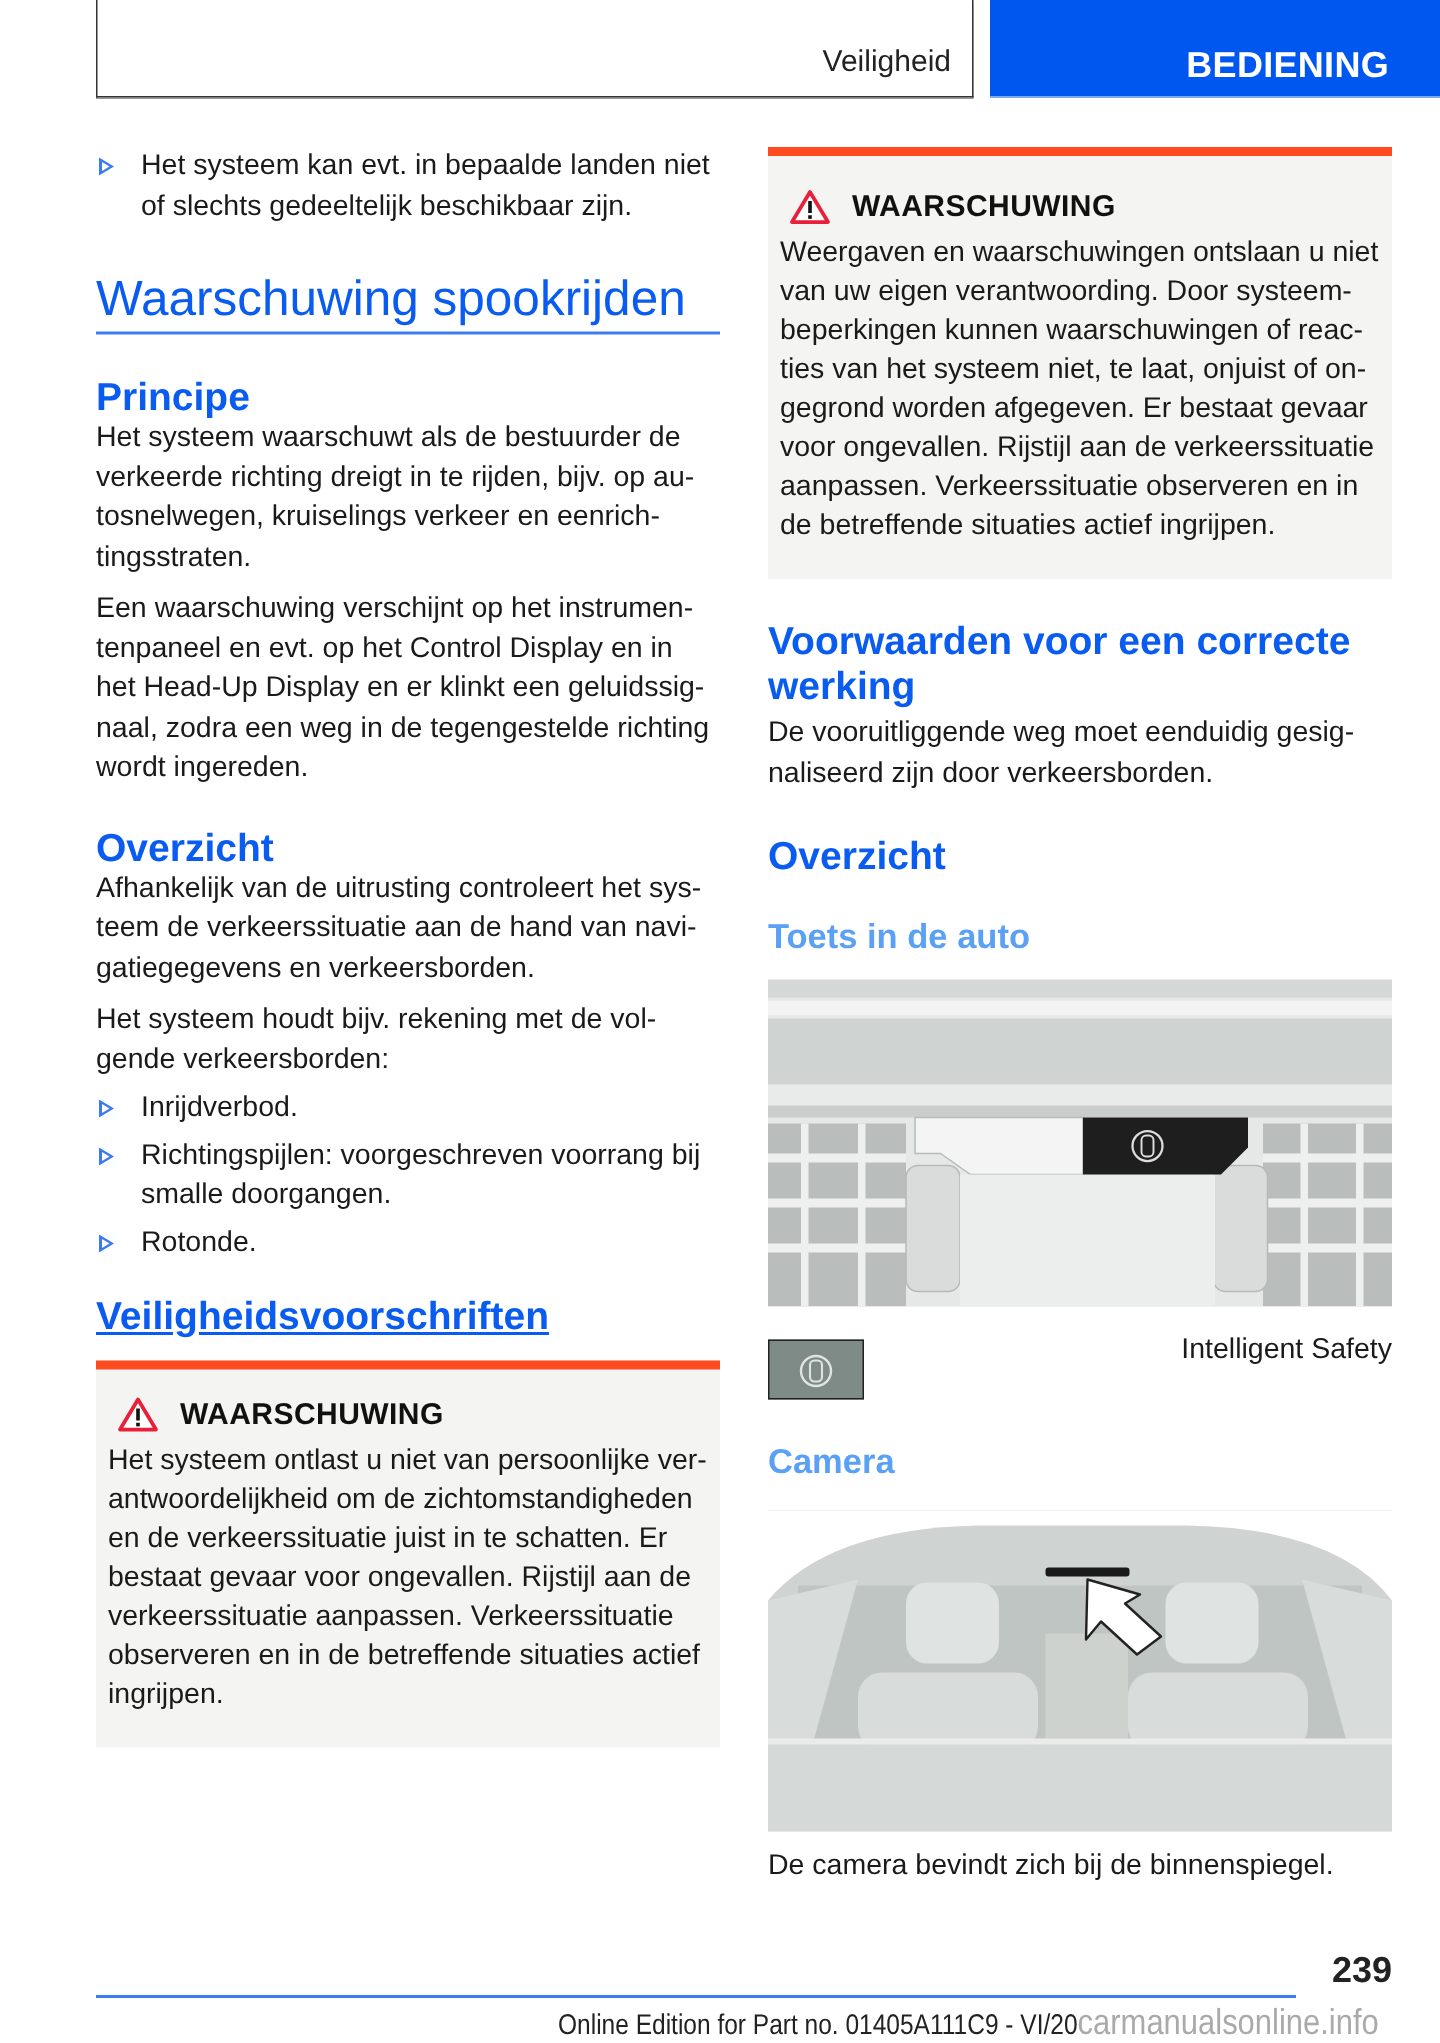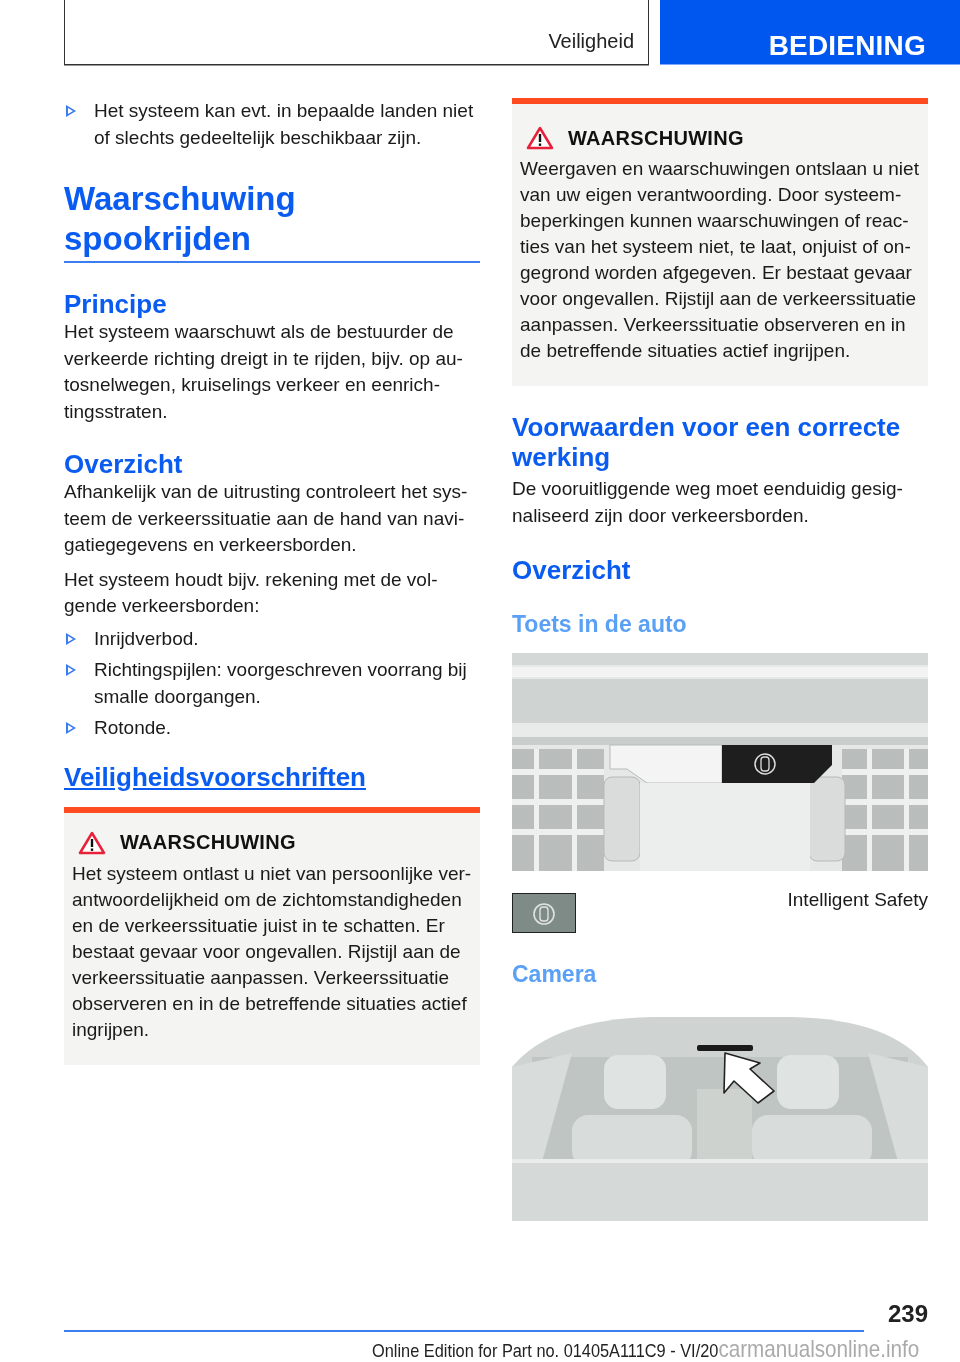--- a/index.html
+++ b/index.html
@@ -15,21 +15,21 @@
     .hdr-left span {
       position: absolute; right: 14px; top: 30px;
       font-size: 20px; color: #222;
     }
     .hdr-right {
       position: absolute; left: 660px; top: 0; width: 300px; height: 65px;
       background: #0057f0; border-bottom: 1px solid #7fa6ff;
     }
     .hdr-right span {
       position: absolute; right: 34px; top: 30px;
-      font-size: 28px; font-weight: bold; color: #fff; letter-spacing: 0.2px;
+      font-size: 24px; font-weight: bold; color: #fff; letter-spacing: 0.2px;
     }
 
     .col { position: absolute; width: 416px; }
     .col-left { left: 64px; top: 98px; }
     .col-right { left: 512px; top: 98px; }
 
     p, li { font-size: 19px; line-height: 26.5px; color: #1a1a1a; }
 
     ul.tri { list-style: none; }
     ul.tri li { position: relative; padding-left: 30px; margin-bottom: 5px; }
@@ -38,21 +38,21 @@
       border-top: 6px solid transparent; border-bottom: 6px solid transparent;
       border-left: 10px solid #3a7bf0;
     }
     ul.tri li .tri-icon::after {
       content: ""; position: absolute; left: -8px; top: -3px; width: 0; height: 0;
       border-top: 3px solid transparent; border-bottom: 3px solid transparent;
       border-left: 5px solid #fff;
     }
 
     h1 {
-      font-size: 33px; font-weight: bold; color: #0a5cf0; line-height: 40px;
+      font-size: 33px; font-weight: normal; color: #0a5cf0; line-height: 40px;
       border-bottom: 2px solid #3c7ef0; padding-bottom: 2px; margin-top: 28px;
     }
     h2 { font-size: 26px; font-weight: bold; color: #0a5cf0; line-height: 30px; }
     h3 { font-size: 23px; font-weight: bold; color: #5aa0f5; line-height: 30px; }
 
     .warnbox {
       background: #f4f4f2; border-top: 6px solid #ff4b1f;
       padding: 18px 8px 22px 8px;
     }
     .warn-title {
@@ -91,20 +91,21 @@
     <li>
       <span class="tri-icon"></span>
       <span>Het systeem kan evt. in bepaalde landen niet of slechts gedeeltelijk beschikbaar zijn.</span>
     </li>
   </ul>
 
   <h1>Waarschuwing spookrijden</h1>
 
   <h2 style="margin-top:26px;">Principe</h2>
   <p>Het systeem waarschuwt als de bestuurder de verkeerde richting dreigt in te rijden, bijv. op au- tosnelwegen, kruiselings verkeer en eenrich- tingsstraten.</p>
+  <p style="margin-top:8px;">Een waarschuwing verschijnt op het instrumen- tenpaneel en evt. op het Control Display en in het Head-Up Display en er klinkt een geluidssig- naal, zodra een weg in de tegengestelde richting wordt ingereden.</p>
 
   <h2 style="margin-top:24px;">Overzicht</h2>
   <p>Afhankelijk van de uitrusting controleert het sys- teem de verkeerssituatie aan de hand van navi- gatiegegevens en verkeersborden.</p>
   <p style="margin-top:8px; margin-bottom:6px;">Het systeem houdt bijv. rekening met de vol- gende verkeersborden:</p>
   <ul class="tri">
     <li>
       <span class="tri-icon"></span>
       <span>Inrijdverbod.</span>
     </li>
     <li>
@@ -217,19 +218,20 @@
       <rect x="185" y="82" width="55" height="70" fill="#cdd2cf"></rect>
 
       <rect x="0" y="156" width="416" height="58" fill="#d5d9d7"></rect>
       <rect x="0" y="152" width="416" height="4" fill="#e9eceb"></rect>
 
       <rect x="185" y="38" width="56" height="6" rx="2" fill="#1a1a1a"></rect>
       <path d="M213,46 L248,56 L238,62 L262,84 L246,96 L222,74 L212,86 Z" fill="#ffffff" stroke="#222" stroke-width="1.6" stroke-linejoin="round"></path>
     </svg>
   </div>
 
+  <p style="margin-top:10px;">De camera bevindt zich bij de binnenspiegel.</p>
 </div>
 
 <div class="page-num">239</div>
 <div class="footer-line"></div>
 <div class="footer-text">
   <span>Online Edition for Part no. 01405A111C9 - VI/20</span><span class="wm">carmanualsonline.info</span>
 </div>
 
 </body></html>

